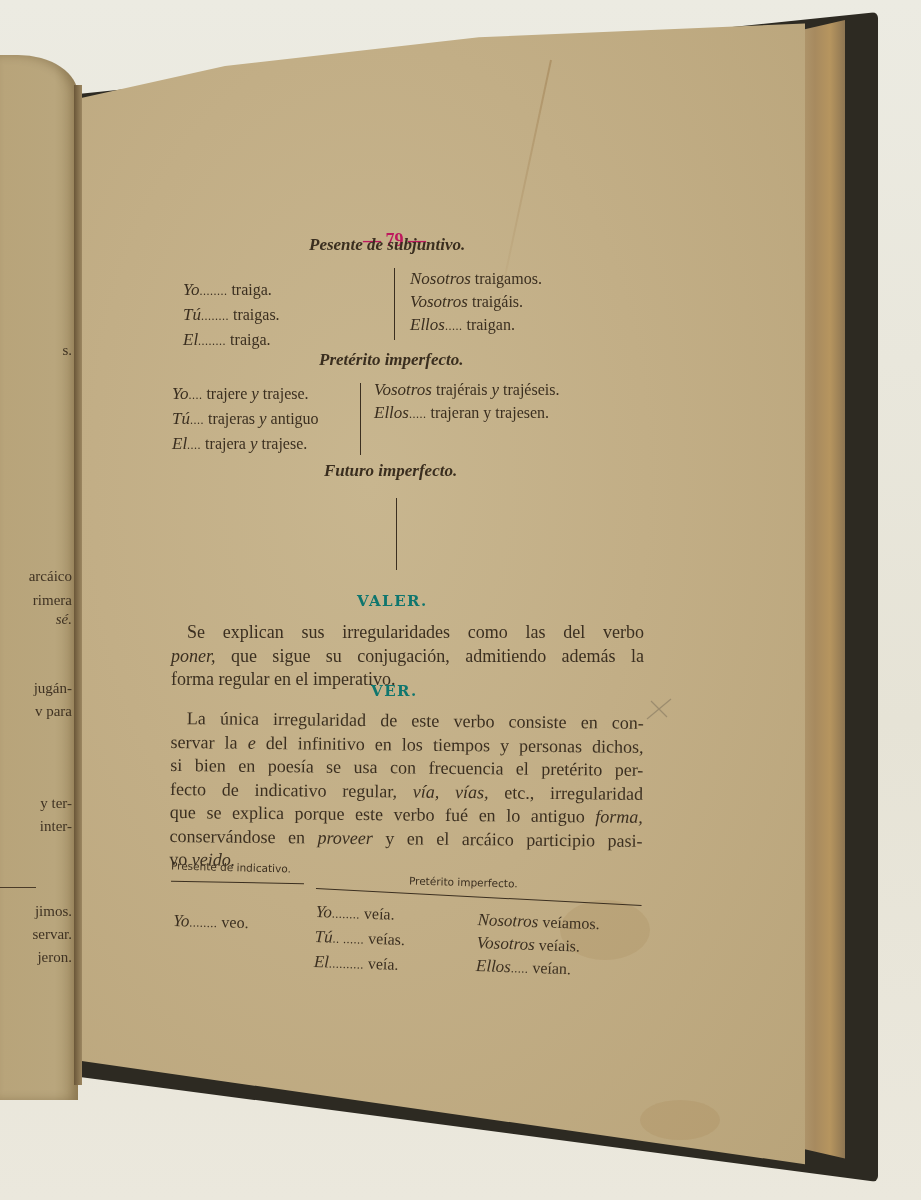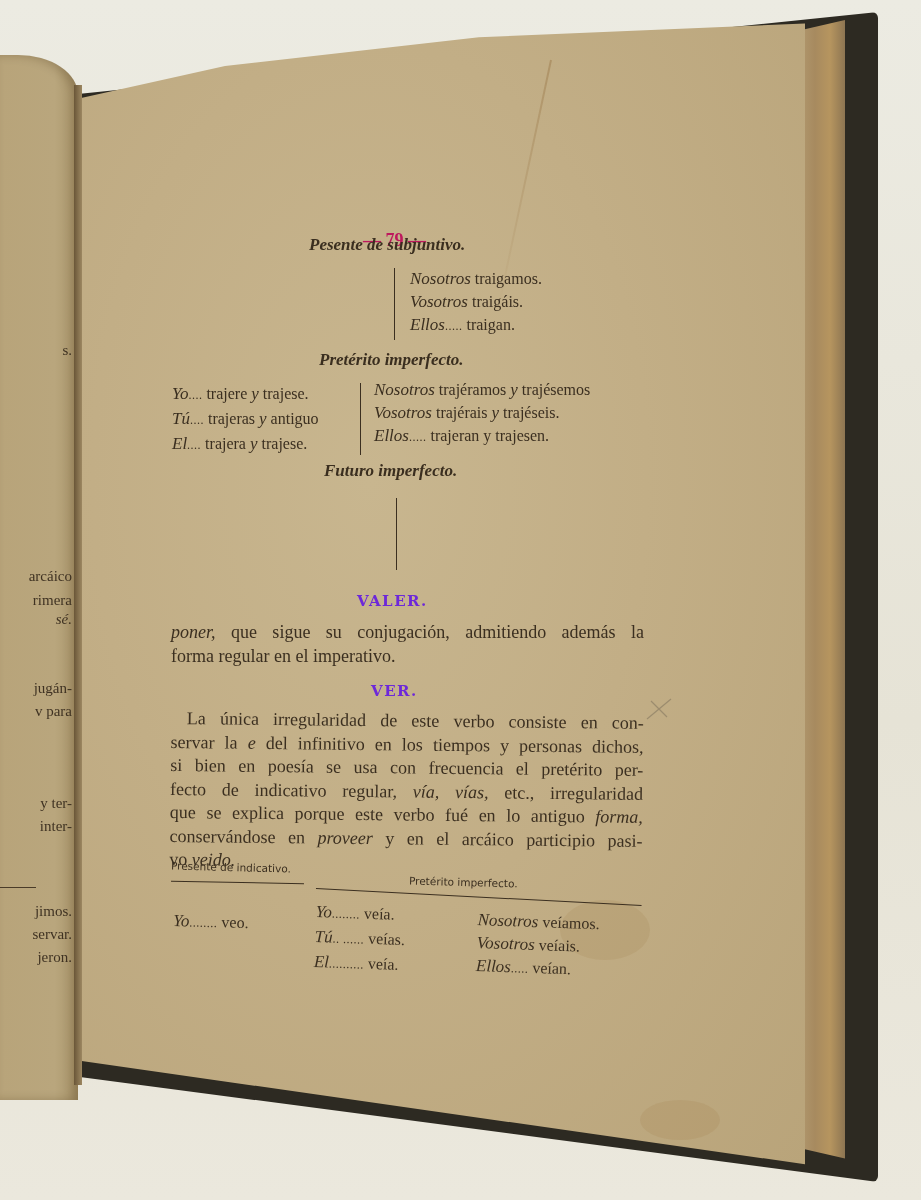--- a/index.html
+++ b/index.html
@@ -59,21 +59,21 @@
     .pg-number {
       position: absolute; left: 283px; top: 170px;
       font-family: "Liberation Serif", serif; font-size: 18px; font-weight: bold; color: #be185d; margin-top: 40px;
     }
     .heading-italic {
       position: absolute; font-family: "Liberation Serif", serif; font-style: italic; font-weight: bold;
       font-size: 17px; color: #3a2e1f; white-space: nowrap;
     }
     .heading-caps {
       position: absolute; font-family: "DejaVu Serif", serif; font-weight: bold;
-      font-size: 15px; letter-spacing: 1.5px; color: #6d28d9;
+      font-size: 15px; letter-spacing: 1.5px; color: #0f766e;
     }
     .conj {
       position: absolute; font-family: "Liberation Serif", serif; font-size: 16px; line-height: 23px;
       color: #3b2f20; white-space: nowrap;
     }
     .conj .row { display: block; }
     .pron { font-style: italic; font-size: 17px; }
     .dots { letter-spacing: 0.5px; font-size: 12px; }
     .vbar {
       position: absolute; width: 1px; background: #3b2f20;
@@ -127,45 +127,50 @@
 <div class="gutter"></div>
 
 <div class="page-content">
   <div class="crease"></div>
   <div class="stain" style="left:480px;top:880px;width:90px;height:60px"></div>
   <div class="stain" style="left:560px;top:1080px;width:80px;height:40px"></div>
 
   <div class="pg-number">— 79 —</div>
 
   <div class="heading-italic" style="left:229px;top:215px">Pesente de subjuntivo.</div>
+  <div class="conj" style="left:103px;top:258px">
+    <span class="row"><span class="pron">Yo</span><span class="dots">........</span> <span>traiga.</span></span>
+    <span class="row"><span class="pron">Tú</span><span class="dots">........</span> <span>traigas.</span></span>
+    <span class="row"><span class="pron">El</span><span class="dots">........</span> <span>traiga.</span></span>
+  </div>
   <div class="vbar" style="left:314px;top:248px;height:72px"></div>
   <div class="conj" style="left:330px;top:247px">
     <span class="row"><span class="pron">Nosotros</span> <span>traigamos.</span></span>
     <span class="row"><span class="pron">Vosotros</span> <span>traigáis.</span></span>
     <span class="row"><span class="pron">Ellos</span><span class="dots">.....</span> <span>traigan.</span></span>
   </div>
 
   <div class="heading-italic" style="left:239px;top:330px">Pretérito imperfecto.</div>
   <div class="conj" style="left:92px;top:362px">
     <span class="row"><span class="pron">Yo</span><span class="dots">....</span> <span>trajere</span> <span class="pron">y</span> <span>trajese.</span></span>
     <span class="row"><span class="pron">Tú</span><span class="dots">....</span> <span>trajeras</span> <span class="pron">y</span> <span>antiguo</span></span>
     <span class="row"><span class="pron">El</span><span class="dots">....</span> <span>trajera</span> <span class="pron">y</span> <span>trajese.</span></span>
   </div>
   <div class="vbar" style="left:280px;top:363px;height:72px"></div>
   <div class="conj" style="left:294px;top:358px">
-    <span class="row"><span class="pron">Nosotros</span> <span>trajéramos</span> <span class="pron">y</span> <span>trajésemos</span></span>
     <span class="row"><span class="pron">Vosotros</span> <span>trajérais</span> <span class="pron">y</span> <span>trajéseis.</span></span>
     <span class="row"><span class="pron">Ellos</span><span class="dots">.....</span> <span>trajeran</span> <span>y</span> <span>trajesen.</span></span>
   </div>
 
   <div class="heading-italic" style="left:244px;top:441px">Futuro imperfecto.</div>
   <div class="vbar" style="left:316px;top:478px;height:72px"></div>
 
   <div class="heading-caps" style="left:277px;top:572px">VALER.</div>
   <div class="para" style="left:91px;top:601px;width:473px">
+    <span class="ln" style="padding-left:16px"><span>Se explican sus irregularidades como las del verbo</span></span>
     <span class="ln"><i>poner,</i><span> que sigue su conjugación, admitiendo además la</span></span>
     <span class="ln last"><span>forma regular en el imperativo.</span></span>
   </div>
 
   <div class="heading-caps" style="left:291px;top:662px">VER.</div>
   <svg class="pencil-mark" viewBox="0 0 28 28">
     <path d="M2 24 L26 4 M6 6 L22 22" stroke="rgba(90,80,70,0.35)" stroke-width="1.2" fill="none"></path>
   </svg>
   <div class="para" style="left:91px;top:687px;width:473px;transform:rotate(0.6deg);transform-origin:left top">
     <span class="ln" style="padding-left:16px"><span>La única irregularidad de este verbo consiste en con-</span></span>

